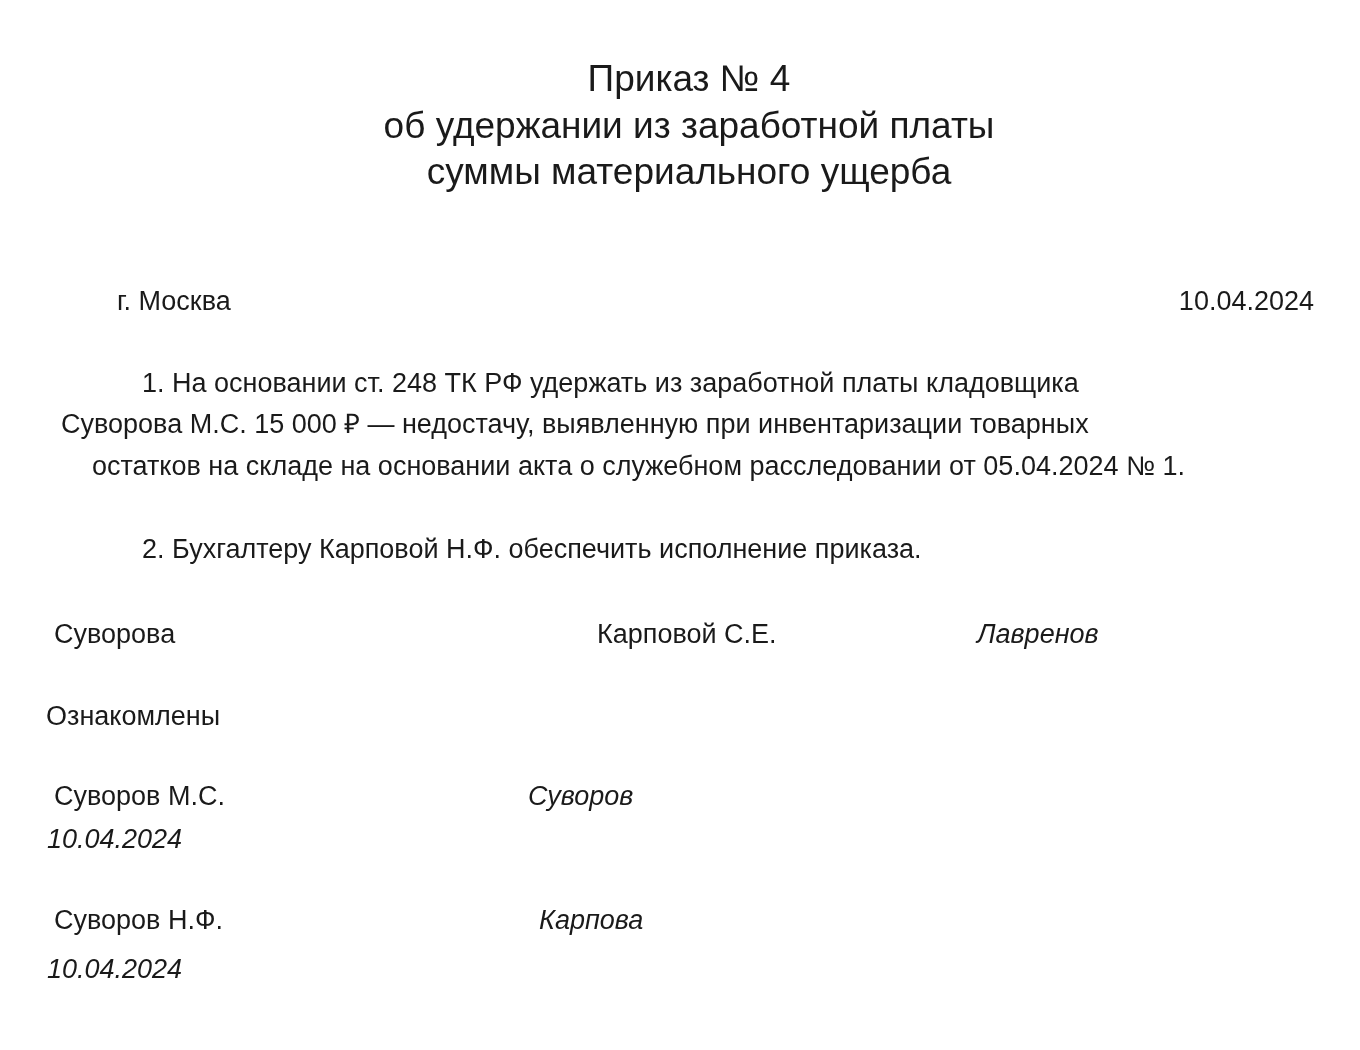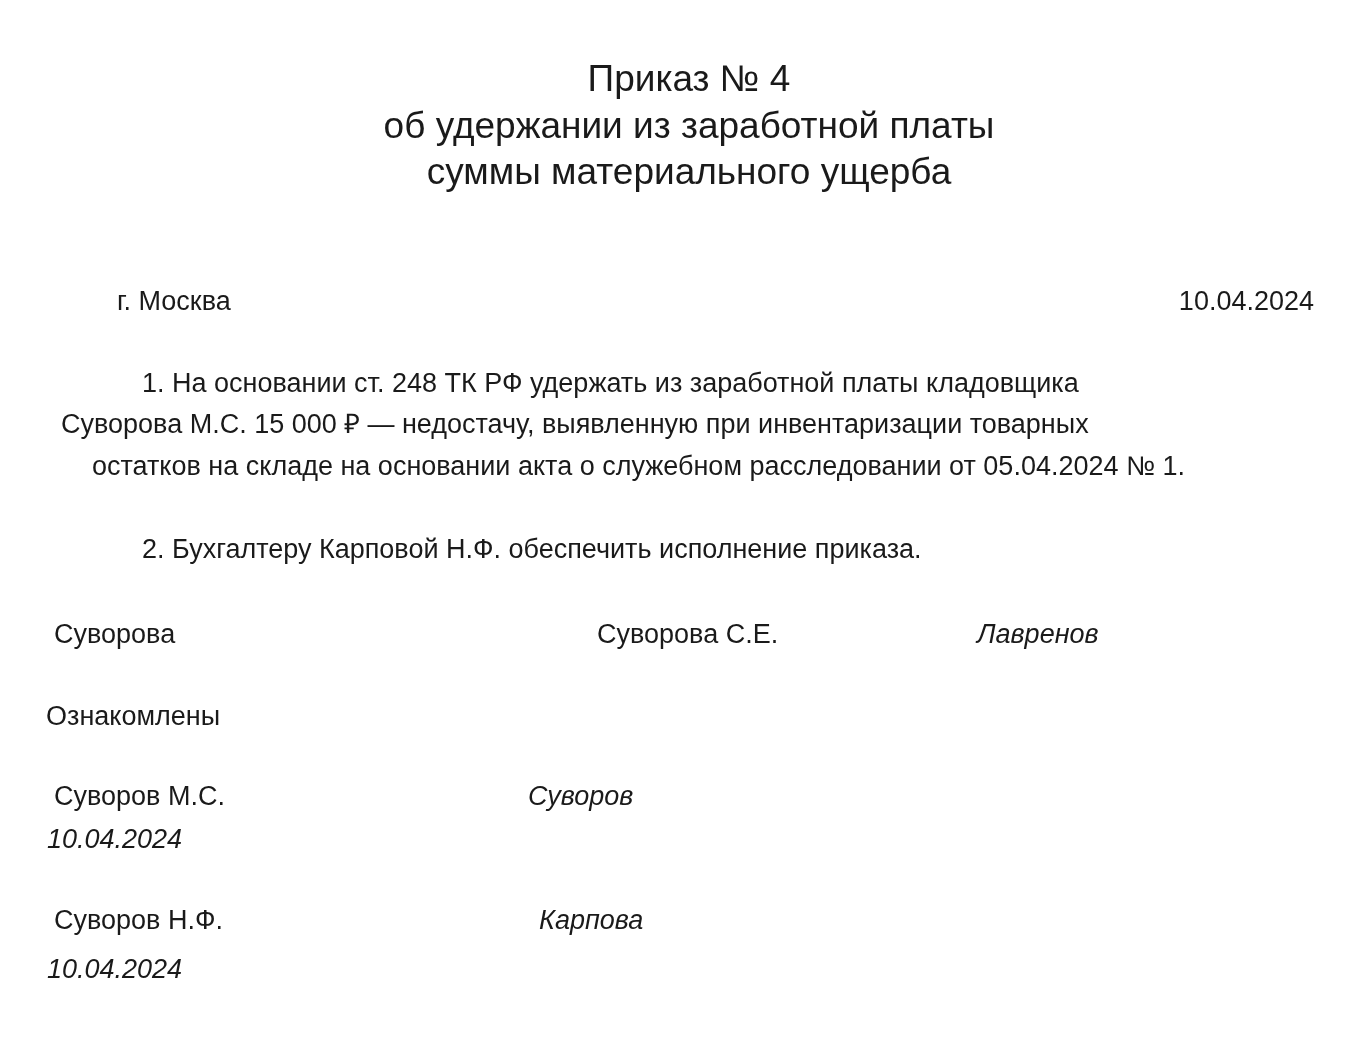--- a/index.html
+++ b/index.html
@@ -26,21 +26,21 @@
   <div class="abs txt" style="left:117px; top:284px;">г. Москва</div>
   <div class="abs txt" style="right:46px; top:284px;">10.04.2024</div>
 
   <div class="abs txt" style="left:142px; top:366px;">1. На основании ст. 248 ТК РФ удержать из заработной платы кладовщика</div>
   <div class="abs txt" style="left:61px; top:407px;">Суворова М.С. 15 000 ₽ — недостачу, выявленную при инвентаризации товарных</div>
   <div class="abs txt" style="left:46px; top:449px;margin-left:46px;">остатков на складе на основании акта о служебном расследовании от 05.04.2024 № 1.</div>
 
   <div class="abs txt" style="left:142px; top:532px;">2. Бухгалтеру Карповой Н.Ф. обеспечить исполнение приказа.</div>
 
   <div class="abs txt" style="left:54px; top:617px;">Суворова</div>
-  <div class="abs txt" style="left:597px; top:617px;">Суворова С.Е.</div>
+  <div class="abs txt" style="left:597px; top:617px;">Карповой С.Е.</div>
   <div class="abs txt it" style="left:977px; top:617px;">Лавренов</div>
 
   <div class="abs txt" style="left:46px; top:699px;text-align:center;">Ознакомлены</div>
 
   <div class="abs txt" style="left:54px; top:779px;text-align:right;">Суворов М.С.</div>
   <div class="abs txt it" style="left:528px; top:779px;">Суворов</div>
   <div class="abs txt it" style="left:47px; top:822px;">10.04.2024</div>
 
   <div class="abs txt" style="left:54px; top:903px;">Суворов Н.Ф.</div>
   <div class="abs txt it" style="left:496px; top:903px;margin-left:43px;">Карпова</div>

